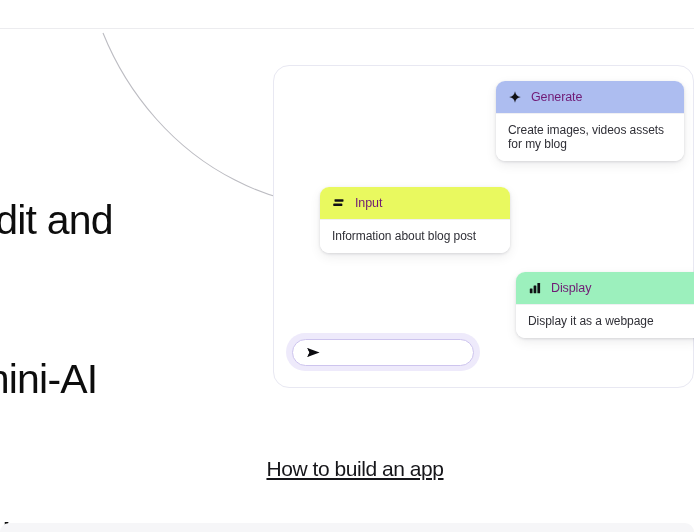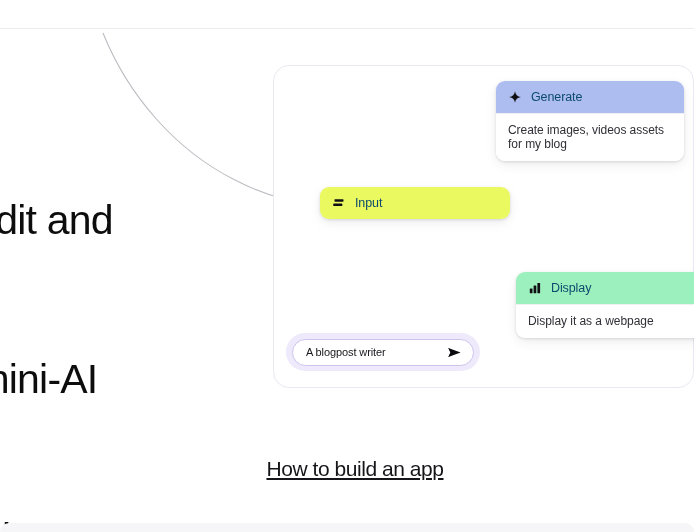--- a/index.html
+++ b/index.html
@@ -51,21 +51,21 @@
     border-radius:9px;
     box-shadow:0 1px 3px rgba(18,18,30,.13), 0 4px 12px rgba(18,18,30,.07);
     overflow:hidden;
   }
   .node-head{
     display:flex;align-items:center;gap:9px;
     height:32px;padding:0 12px;
     box-sizing:border-box;
   }
   .node-title{
-    font-size:12.5px;color:#0c4a6e;letter-spacing:-0.1px;
+    font-size:12.5px;color:#701a75;letter-spacing:-0.1px;
   }
   .node-body{
     background:#fff;
     padding:9px 12px 10px;
     font-size:12px;color:#2f2f36;letter-spacing:-0.05px;
     border-top:1px solid #f0f0f3;
   }
   .node-ico{width:14px;height:14px;display:block;flex:none;}
 
   #node-input{left:320px;top:187px;width:190px;}
@@ -128,20 +128,21 @@
   <div class="canvas-card"></div>
 
   <div class="node" id="node-input">
     <div class="node-head">
       <svg class="node-ico" viewBox="0 0 14 14">
         <rect x="2.5" y="3.2" width="9" height="2.5" rx="0.6" fill="#101014"></rect>
         <rect x="1.3" y="7.6" width="9" height="2.5" rx="0.6" fill="#101014"></rect>
       </svg>
       <span class="node-title">Input</span>
     </div>
+    <div class="node-body">Information about blog post</div>
   </div>
 
   <div class="node" id="node-generate">
     <div class="node-head">
       <svg class="node-ico" viewBox="0 0 14 14">
         <path d="M7 1.2 C7.5 4.6 9.4 6.5 12.8 7 C9.4 7.5 7.5 9.4 7 12.8 C6.5 9.4 4.6 7.5 1.2 7 C4.6 6.5 6.5 4.6 7 1.2 Z" fill="#101014"></path>
       </svg>
       <span class="node-title">Generate</span>
     </div>
     <div class="node-body">Create images, videos assets for my blog</div>
@@ -154,21 +155,20 @@
         <rect x="5.6" y="4.6" width="2.7" height="7.6" rx="0.5" fill="#101014"></rect>
         <rect x="9.4" y="1.9" width="2.7" height="10.3" rx="0.5" fill="#101014"></rect>
       </svg>
       <span class="node-title">Display</span>
     </div>
     <div class="node-body">Display it as a webpage</div>
   </div>
 
   <div class="prompt-wrap">
     <div class="prompt-pill">
-      <span class="prompt-text">A blogpost writer</span>
       <svg class="send-ico" viewBox="0 0 15 13">
         <path d="M1.3 2.0 L13.6 6.5 L1.3 11.0 L3.5 6.5 Z" fill="#0b0b0f"></path>
         <path d="M1.3 2.0 L8.6 6.5 L1.3 11.0 L3.5 6.5 Z" fill="#0b0b0f"></path>
       </svg>
     </div>
   </div>
 
   <div class="caption">How to build an app</div>
 
   <div class="bottom-sheet"></div>

